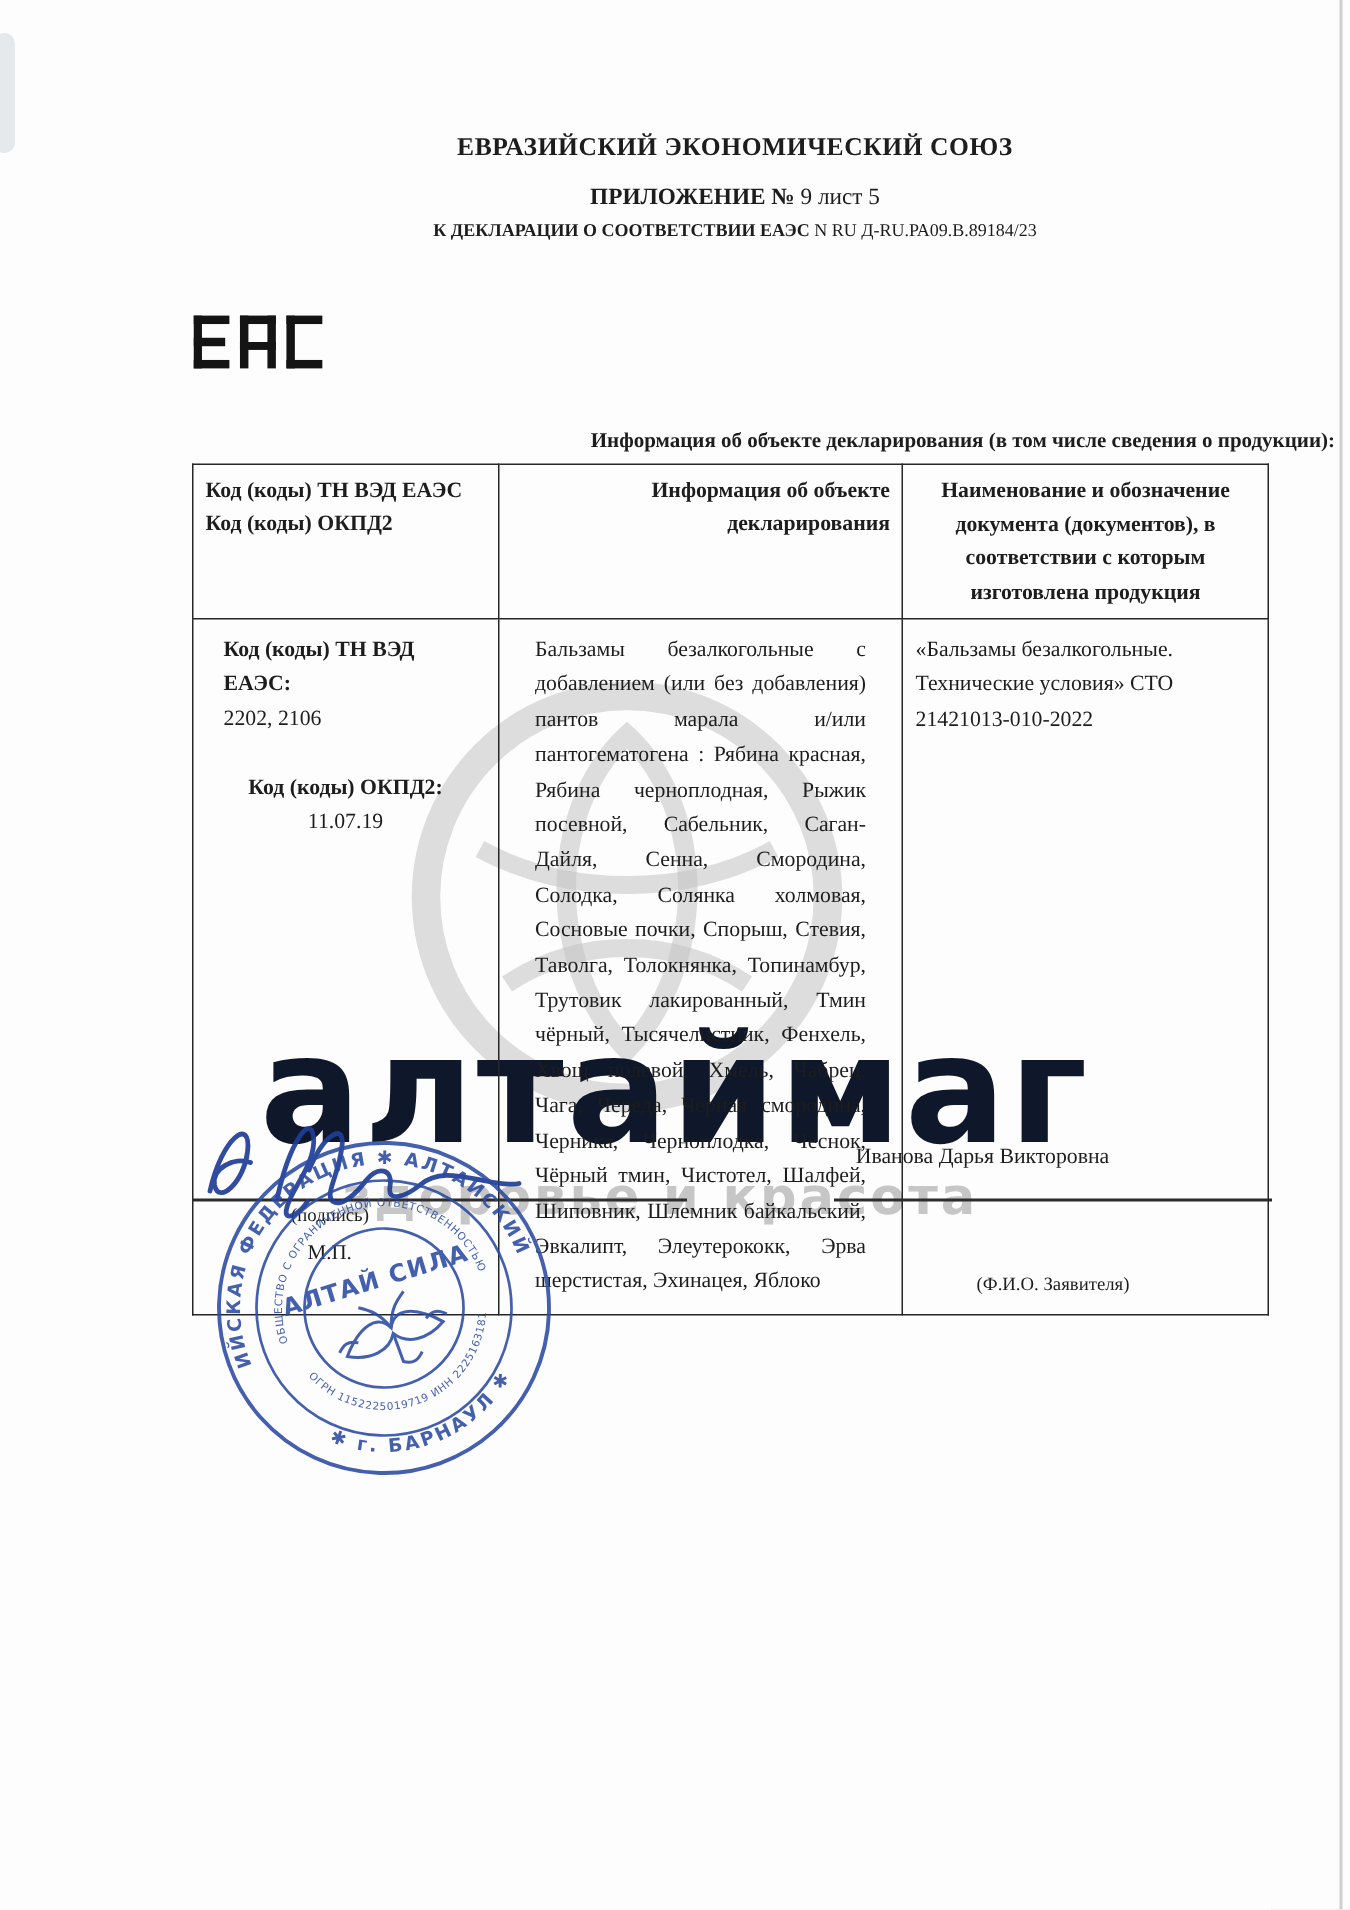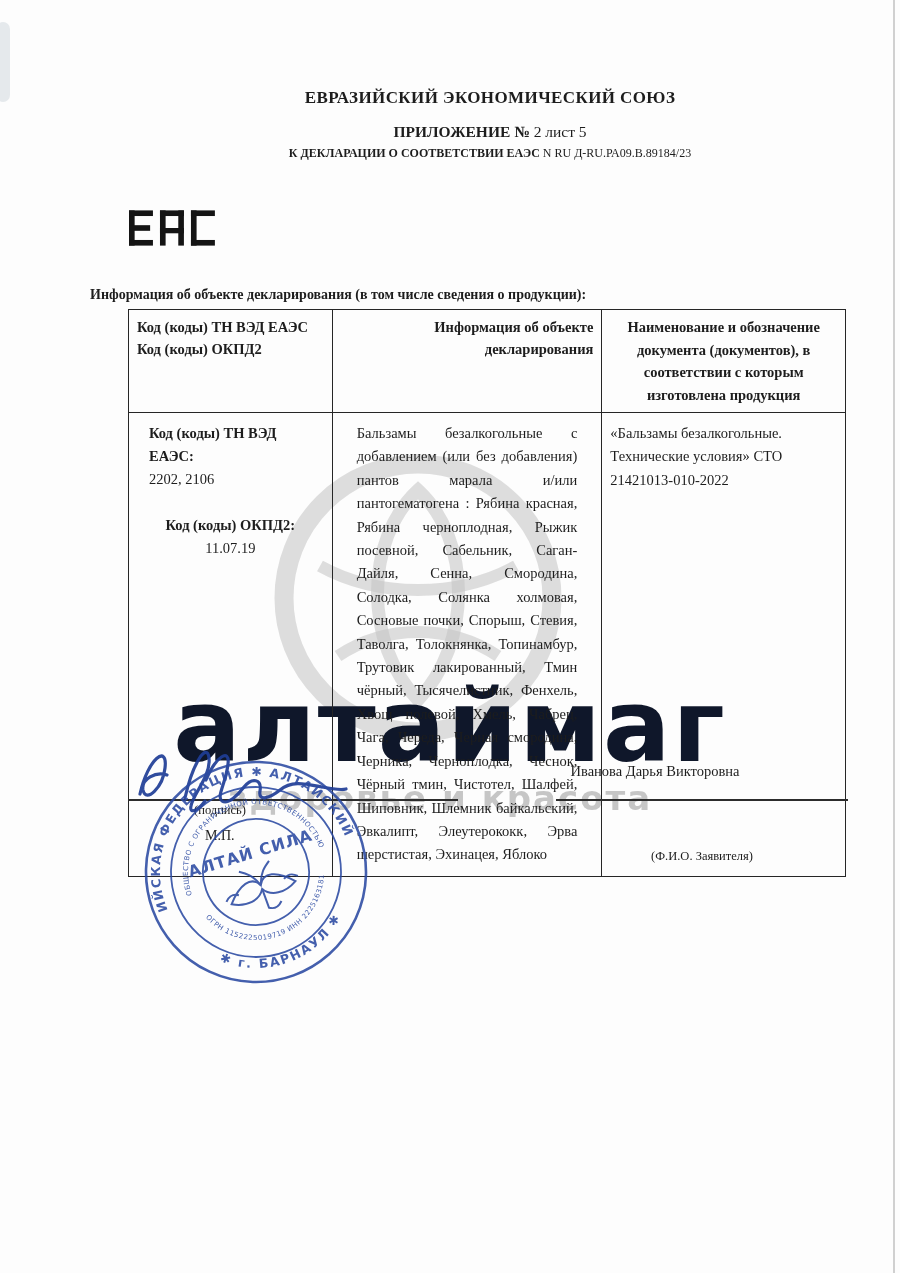--- a/index.html
+++ b/index.html
@@ -16,21 +16,21 @@
   .hdr { position:absolute; left:90px; width:800px; text-align:center; }
   .hdr1 { top:88px; font-size:17px; font-weight:bold; letter-spacing:.4px; }
   .hdr2 { top:123px; font-size:15.5px; }
   .hdr3 { top:146px; font-size:12px; }
   .b { font-weight:bold; }
 
   
   .eac { position:absolute; left:129px; top:193px; }
 
   
-  .caption { position:absolute; left:90px; top:287px; width:800px; text-align:left; font-size:14px; font-weight:bold; }
+  .caption { position:absolute; left:90px; top:287px; width:800px; text-align:right; font-size:14px; font-weight:bold; }
 
   
   .wm { position:absolute; pointer-events:none; }
   .wm-big { left:0; top:668px; width:900px; text-align:center; font-family:"DejaVu Sans", sans-serif; font-weight:bold; font-size:100px; color:#0f172a; letter-spacing:2px; z-index:1; }
   .wm-small { left:0; top:778px; width:880px; text-align:center; font-family:"DejaVu Sans", sans-serif; font-weight:bold; font-size:34px; color:#c6c6c6; letter-spacing:2px; z-index:1; }
   .wm-logo { left:268px; top:448px; z-index:1; }
 
   
   .decl-table { position:absolute; left:128px; top:309px; width:718px; border-collapse:collapse; z-index:2; background:transparent; font-size:14.5px; }
   .decl-table td { border:1.7px solid #262626; vertical-align:top; background:transparent; }
@@ -71,21 +71,21 @@
         <path d="M150,42 C96,92 96,196 150,252 C204,196 204,92 150,42 Z" stroke-width="13"></path>
         <path d="M52,118 C110,150 190,150 248,118" stroke-width="12"></path>
         <path d="M70,208 C118,176 182,176 230,208" stroke-width="12"></path>
       </g>
     </svg>
   </div>
   <div class="wm wm-big">алтаймаг</div>
   <div class="wm wm-small">здоровье и красота</div>
 
   <div class="hdr hdr1">ЕВРАЗИЙСКИЙ ЭКОНОМИЧЕСКИЙ СОЮЗ</div>
-  <div class="hdr hdr2"><span class="b">ПРИЛОЖЕНИЕ №</span><span> 2 лист 5</span></div>
+  <div class="hdr hdr2"><span class="b">ПРИЛОЖЕНИЕ №</span><span> 9 лист 5</span></div>
   <div class="hdr hdr3"><span class="b">К ДЕКЛАРАЦИИ О СООТВЕТСТВИИ ЕАЭС</span><span> N RU Д-RU.РА09.В.89184/23</span></div>
 
   <div class="eac">
     <svg width="88" height="70" viewBox="0 0 250 100">
       <g fill="#141414">
         <rect x="0" y="0" width="16" height="100"></rect>
           <rect x="0" y="0" width="68" height="16"></rect>
           <rect x="0" y="42" width="60" height="16"></rect>
           <rect x="0" y="84" width="68" height="16"></rect>
         <rect x="88" y="0" width="16" height="100"></rect>

